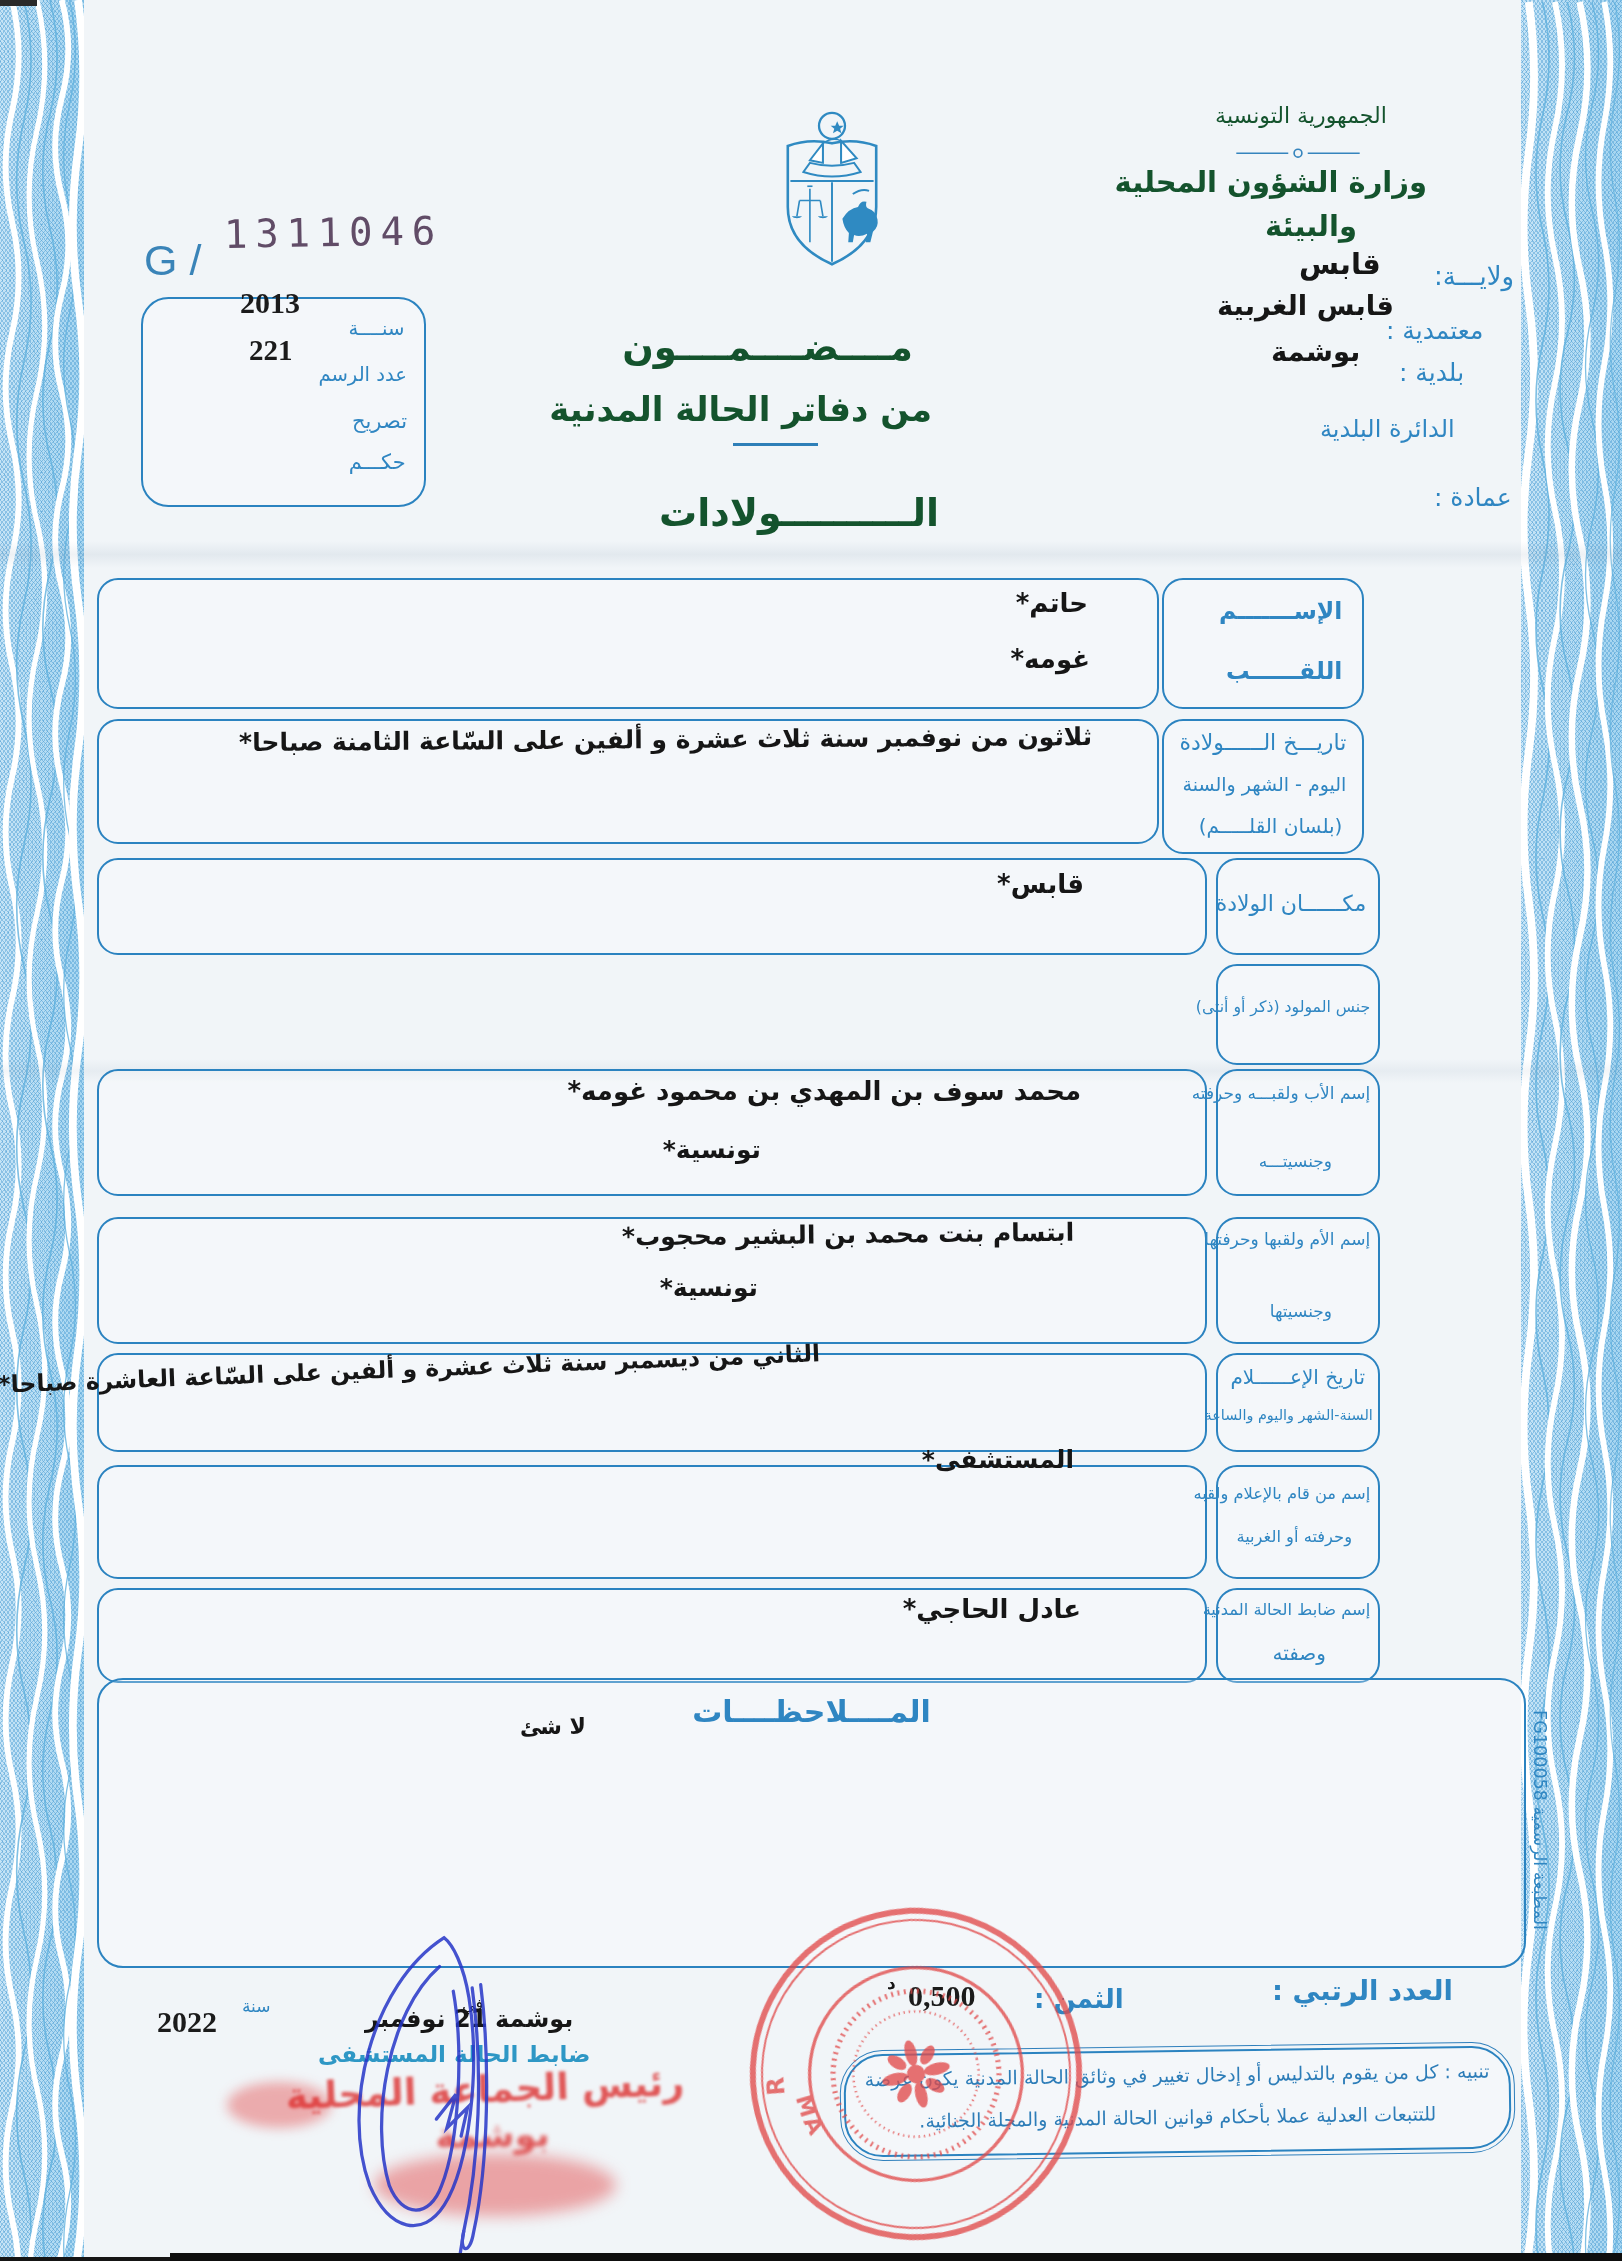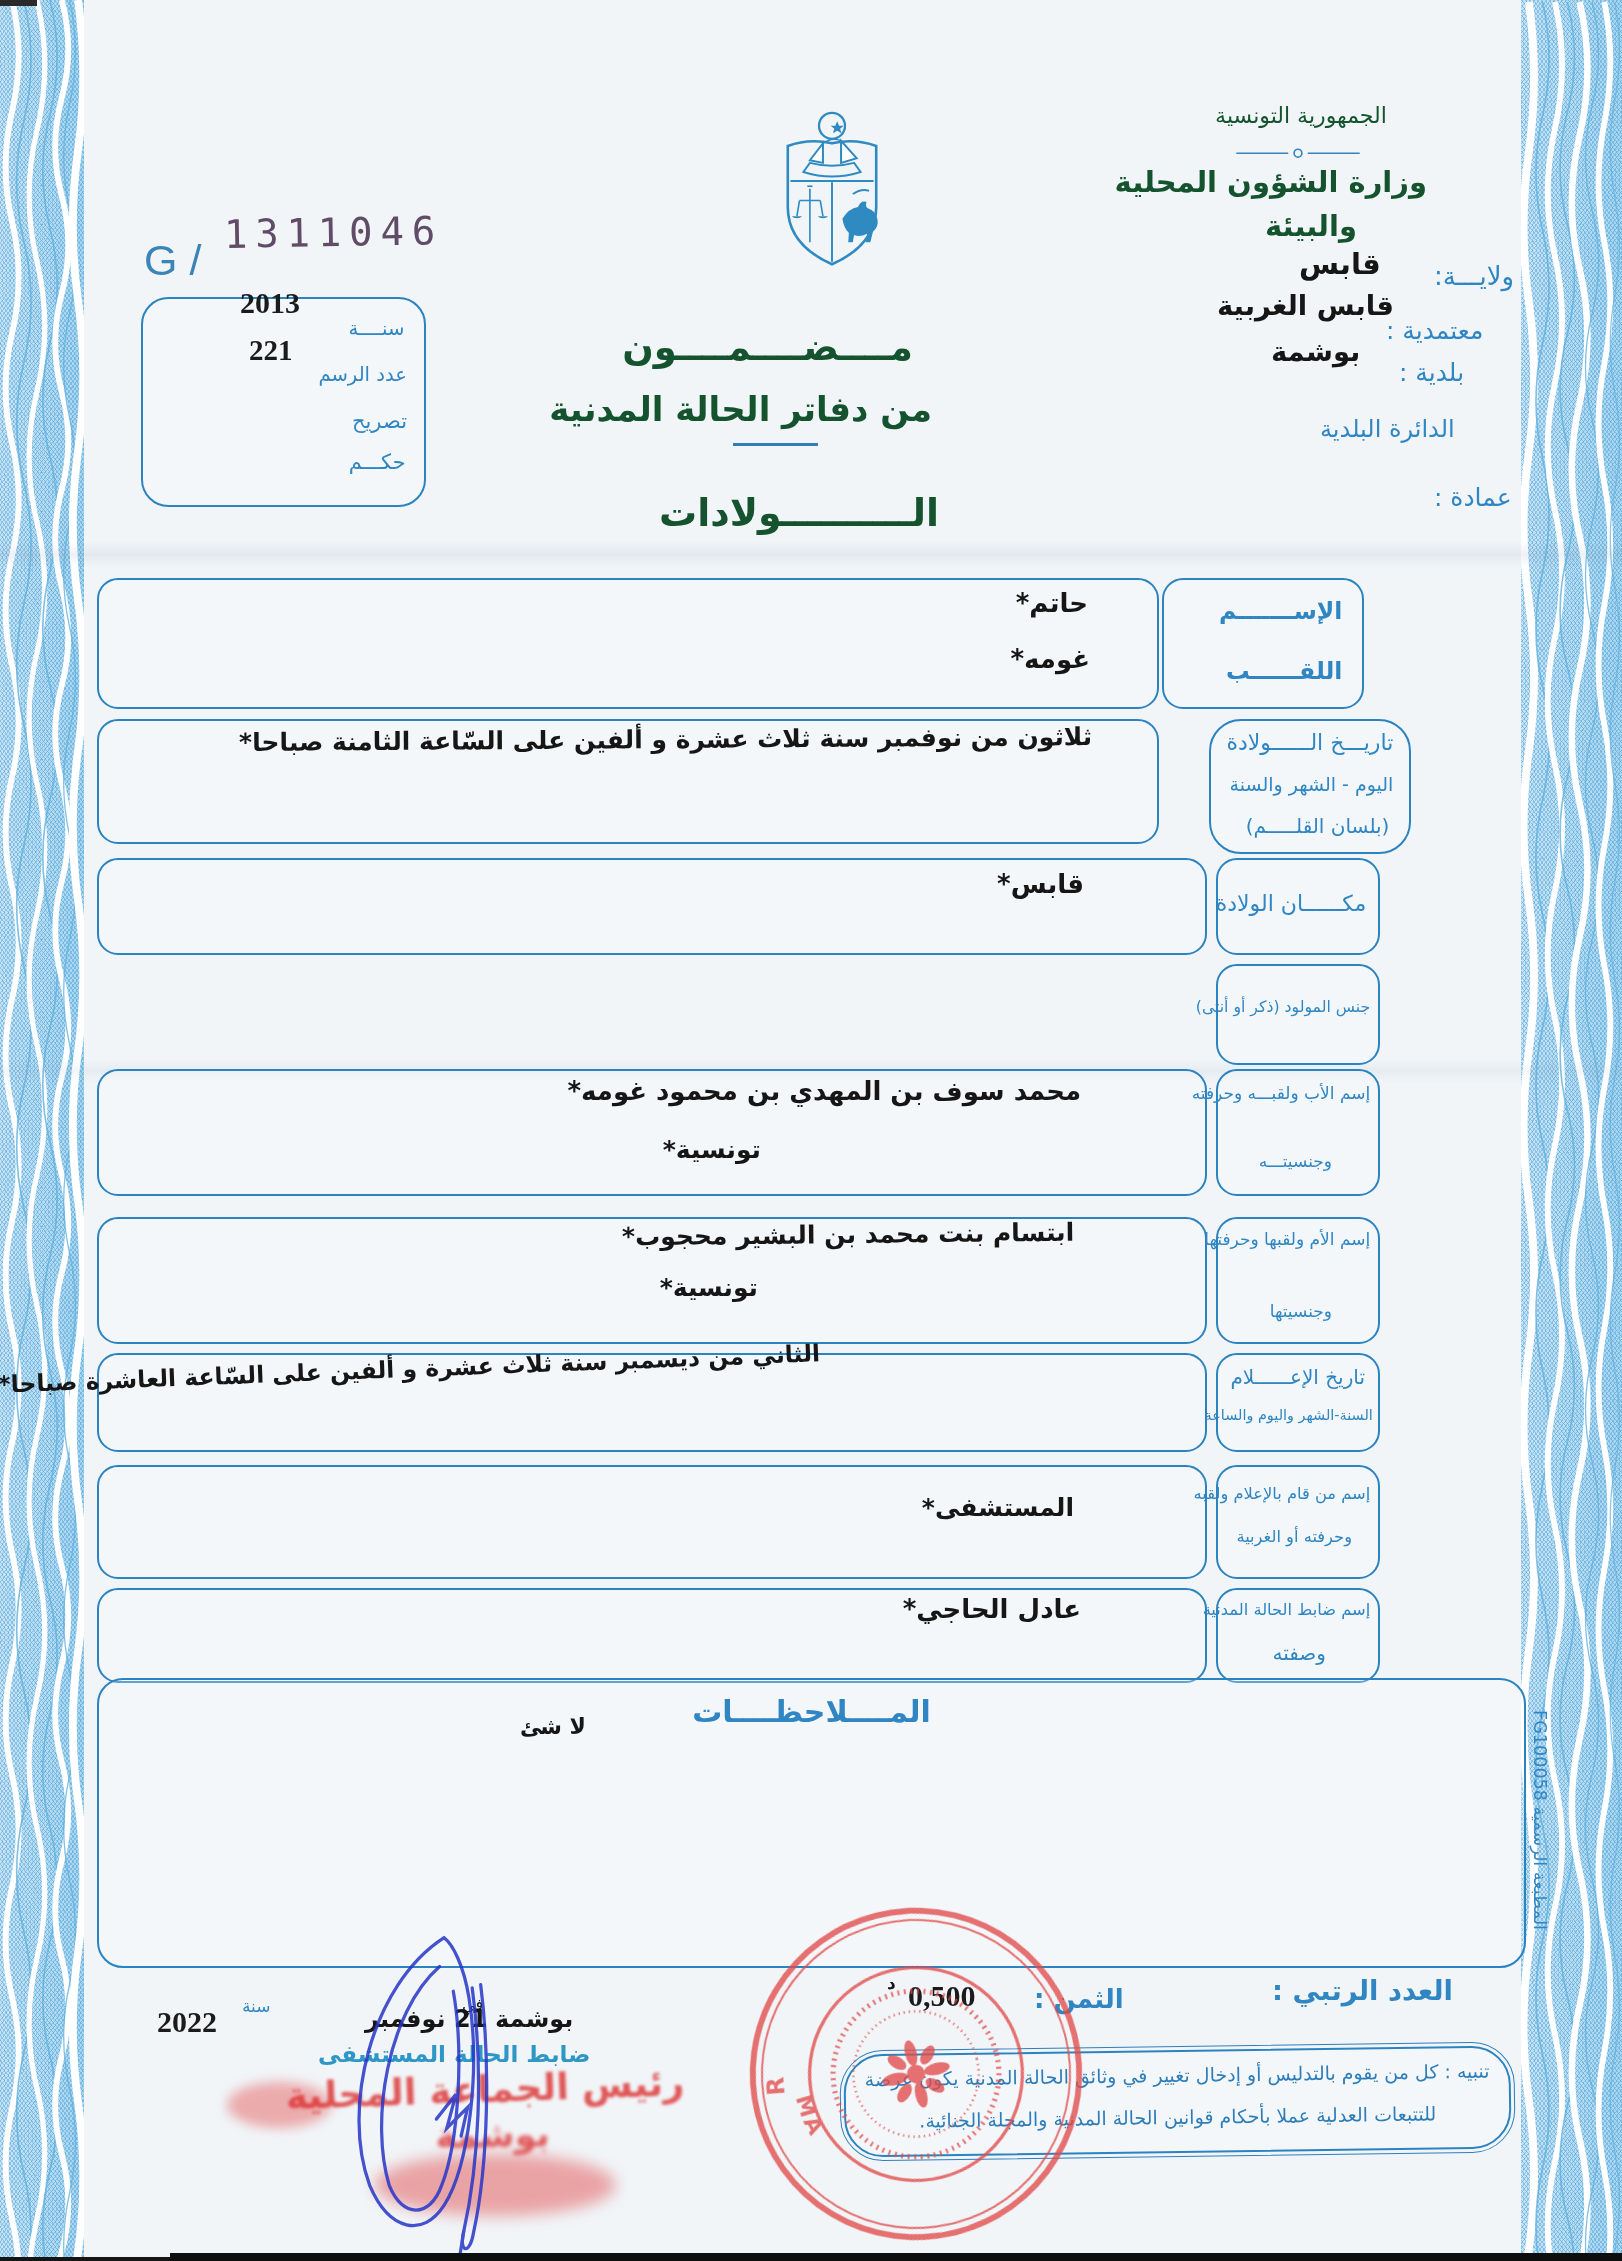--- a/index.html
+++ b/index.html
@@ -116,21 +116,21 @@
     <span class="val" style="right:67px;top:64px;font-size:26px;">غومه*</span>
   </div>
   <div class="box" style="left:1163px;top:578px;width:198px;height:127px;text-align:center;">
     <span class="lbl" style="right:19.6px;top:17px;font-size:23.5px;font-weight:700;">الإســـــــم</span>
     <span class="lbl" style="right:19.6px;top:77px;font-size:23.5px;font-weight:700;">اللقــــــب</span>
   </div>
 
   <div class="box" style="left:98px;top:719px;width:1058px;height:121px;">
     <span class="val" style="right:65px;top:3.9px;font-size:25px;transform:rotate(-0.4deg);">ثلاثون من نوفمبر سنة ثلاث عشرة و ألفين  على السّاعة الثامنة صباحا*</span>
   </div>
-  <div class="box" style="left:1210px;top:719px;width:198px;height:131px;border-radius:32px;">
+  <div class="box" style="left:1163px;top:719px;width:198px;height:131px;">
     <span class="lbl" style="right:15.7px;top:9.1px;font-size:22px;">تاريـــخ الــــــولادة</span>
     <span class="lbl" style="right:15.7px;top:52px;font-size:19px;">اليوم - الشهر والسنة</span>
     <span class="lbl" style="right:19.6px;top:93px;font-size:20px;">(بلسان القلـــــم)</span>
   </div>
 
   <div class="box" style="left:98px;top:858px;width:1106px;height:93px;">
     <span class="val" style="right:121px;top:9.1px;font-size:26px;">قابس*</span>
   </div>
   <div class="box" style="left:1217px;top:858px;width:160px;height:93px;">
     <span class="lbl" style="right:11.8px;top:31px;font-size:22px;">مكــــــان الولادة</span>
@@ -160,21 +160,21 @@
 
   <div class="box" style="left:98px;top:1353px;width:1106px;height:95px;">
     <span class="val" style="right:385px;top:0px;font-size:23.5px;transform:rotate(-2.2deg);">الثاني من ديسمبر سنة ثلاث عشرة و ألفين  على السّاعة العاشرة صباحا*</span>
   </div>
   <div class="box" style="left:1217px;top:1353px;width:160px;height:95px;">
     <span class="lbl" style="right:13px;top:10.4px;font-size:20px;">تاريخ الإعــــــلام</span>
     <span class="lbl" style="right:5.2px;top:52px;font-size:14.4px;">السنة-الشهر واليوم والساعة</span>
   </div>
 
   <div class="box" style="left:98px;top:1465px;width:1106px;height:110px;">
-    <span class="val" style="right:131px;top:-22px;font-size:25px;margin-top:48px;">المستشفى*</span>
+    <span class="val" style="right:131px;top:-22px;font-size:25px;">المستشفى*</span>
   </div>
   <div class="box" style="left:1217px;top:1465px;width:160px;height:110px;">
     <span class="lbl" style="right:7.8px;top:17px;font-size:16.3px;">إسم من قام بالإعلام ولقبه</span>
     <span class="lbl" style="right:26px;top:60px;font-size:16.3px;">وحرفته أو الغربية</span>
   </div>
 
   <div class="box" style="left:98px;top:1588px;width:1106px;height:91px;">
     <span class="val" style="right:124px;top:3.9px;font-size:26px;">عادل الحاجي*</span>
   </div>
   <div class="box" style="left:1217px;top:1588px;width:160px;height:91px;">

